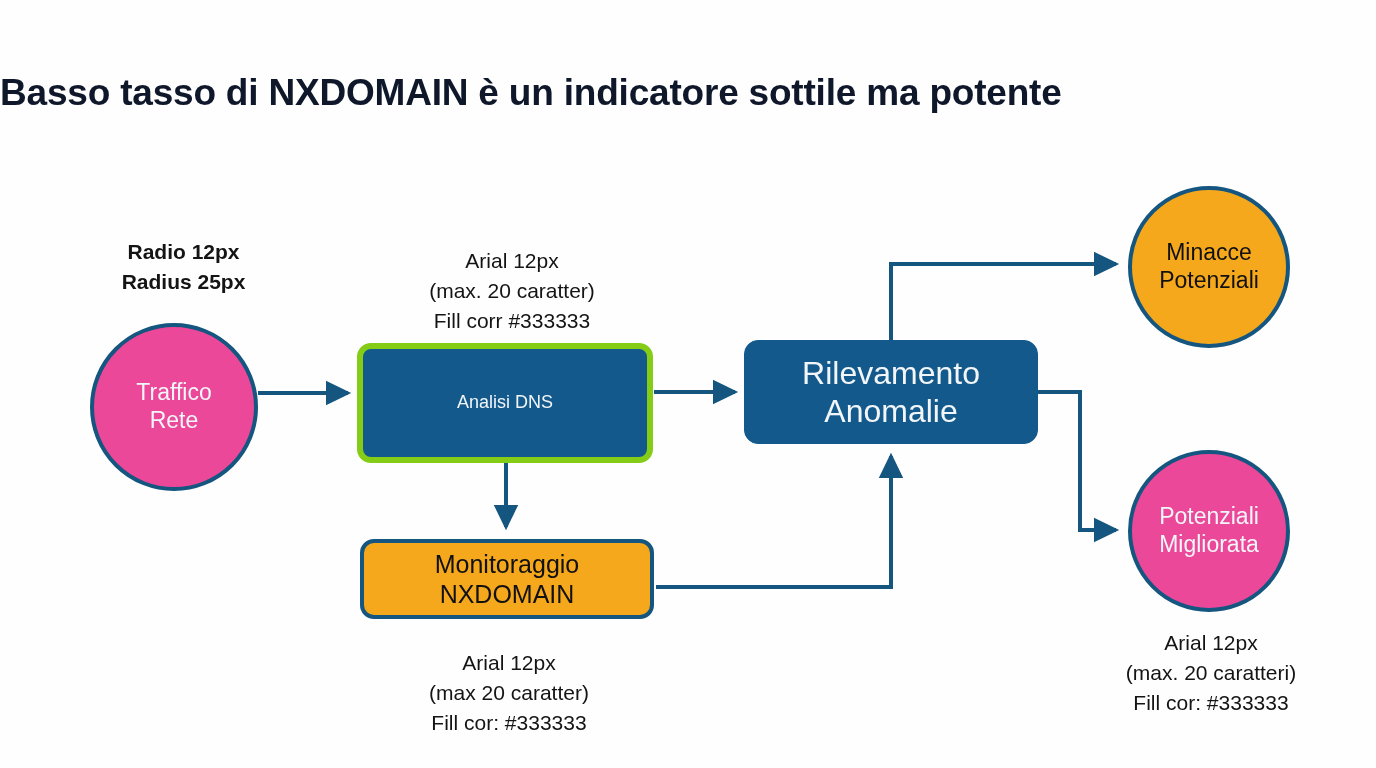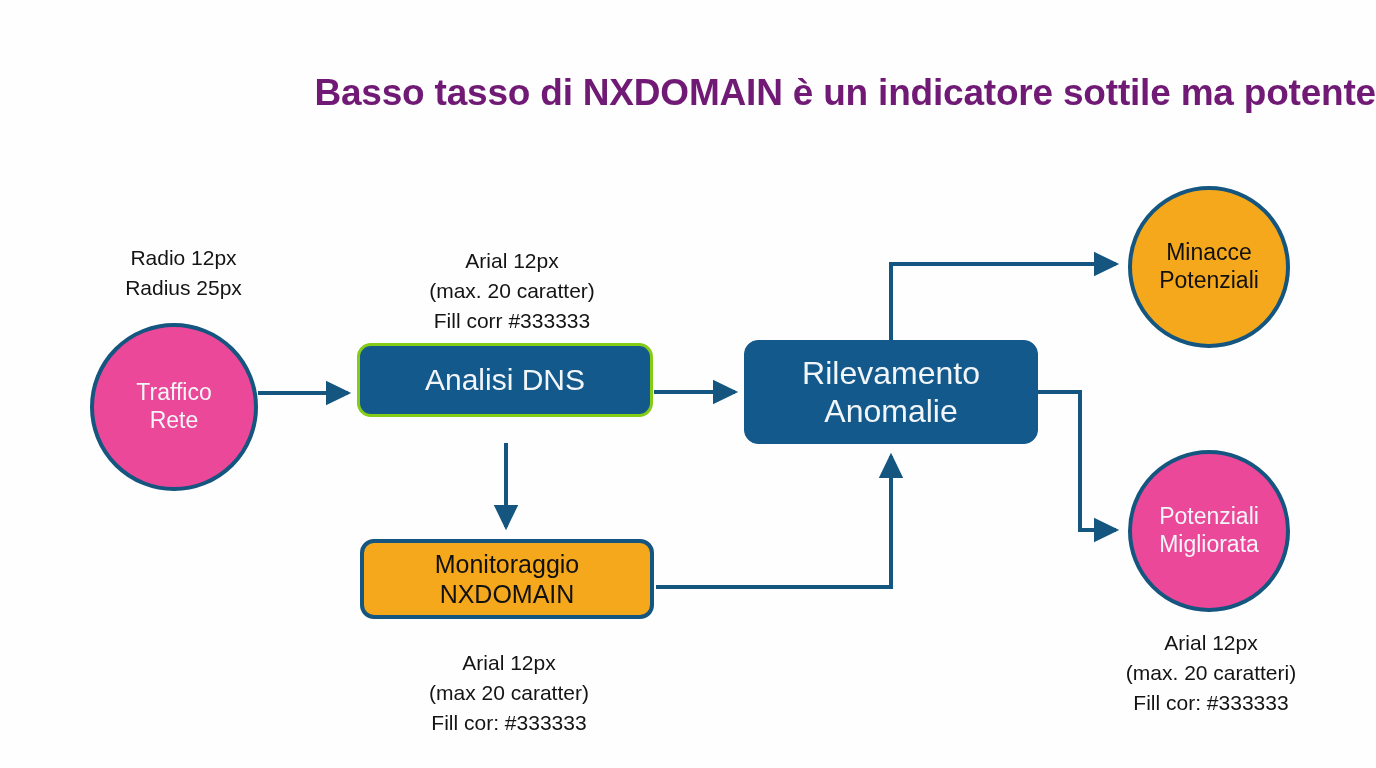--- a/index.html
+++ b/index.html
@@ -17,24 +17,24 @@
     background: #fefefe;
     overflow: hidden;
   }
 
   
   .title {
     position: absolute;
     left: 0;
     top: 72px;
     width: 1376px;
-    text-align: right;
+    text-align: left;
     font-size: 37px;
     font-weight: bold;
-    color: #701a75;
+    color: #0f172a;
     letter-spacing: -0.2px;
     white-space: nowrap;
   }
 
   
   #wires {
     position: absolute;
     left: 0;
     top: 0;
     width: 1376px;
@@ -70,23 +70,23 @@
 
   .txt-white { color: #f2f6f8; }
   .txt-dark  { color: #111111; }
 
   
   #node-traffico {
     left: 90px;  top: 323px;  width: 168px; height: 168px;
     font-size: 23px;
   }
   #node-analisi {
-    left: 357px; top: 343px;  width: 296px; height: 74px;
-    font-size: 30px;
-    border: 3px solid #84cc16;
+    left: 357px; top: 343px;  width: 296px; height: 120px;
+    font-size: 18px;
+    border: 6px solid #84cc16;
   }
   #node-rilevamento {
     left: 744px; top: 340px;  width: 294px; height: 104px;
     font-size: 32px;
     border: 1px solid #13598c;
   }
   #node-monitoraggio {
     left: 360px; top: 539px;  width: 294px; height: 80px;
     font-size: 25px;
     border: 4px solid #14567f;
@@ -102,21 +102,21 @@
 
   
   .annot {
     position: absolute;
     font-size: 21px;
     color: #141414;
     text-align: center;
     line-height: 1.42;
     white-space: pre-line;
   }
-  #annot-left       { left: 86px;  top: 243px;  width: 195px; }
+  #annot-left       { left: 86px;  top: 237px;  width: 195px; font-weight: bold; }
   #annot-top-mid    { left: 369px; top: 246px;  width: 286px; }
   #annot-bottom-mid { left: 364px; top: 648px;  width: 290px; }
   #annot-right      { left: 1091px; top: 628px; width: 240px; }
 </style>
 </head>
 <body>
 
 <div id="canvas">
 
   <div class="title">Basso tasso di NXDOMAIN è un indicatore sottile ma potente</div>

